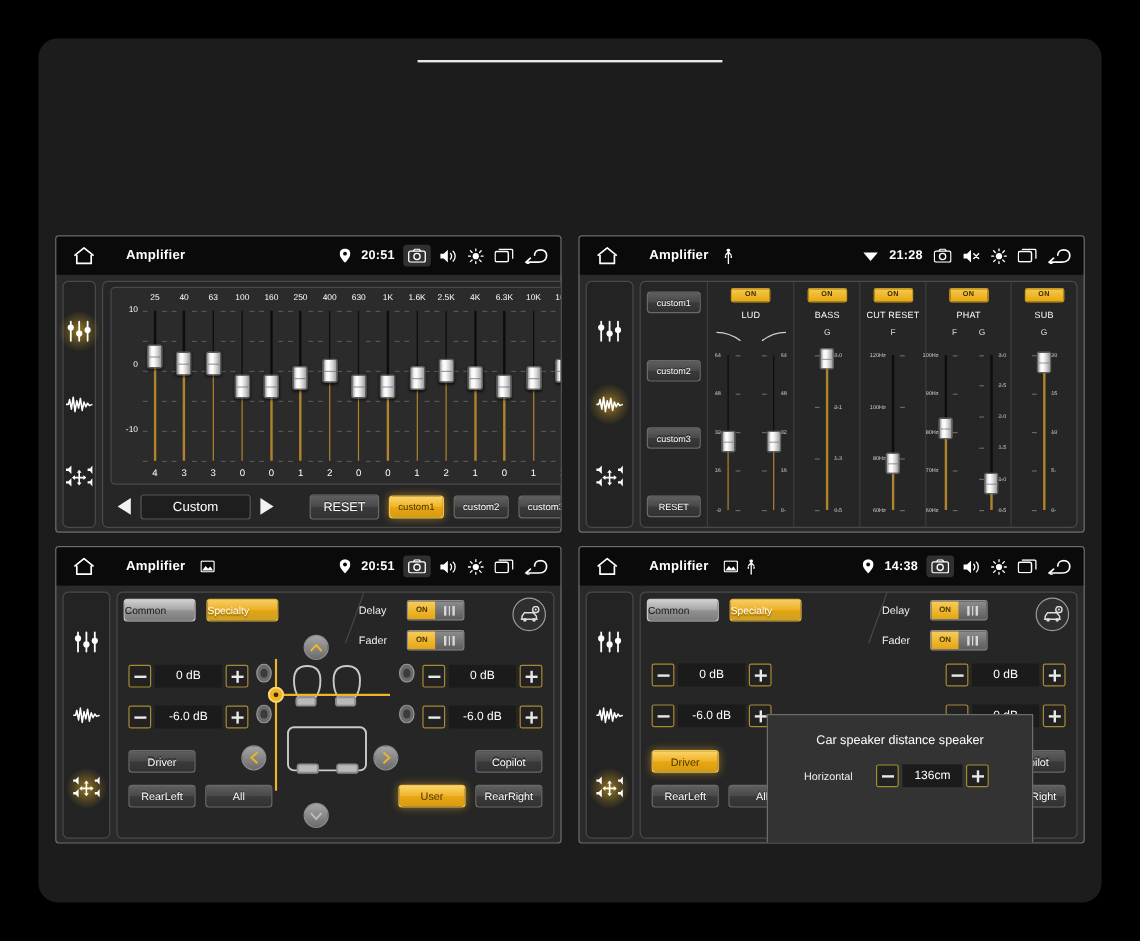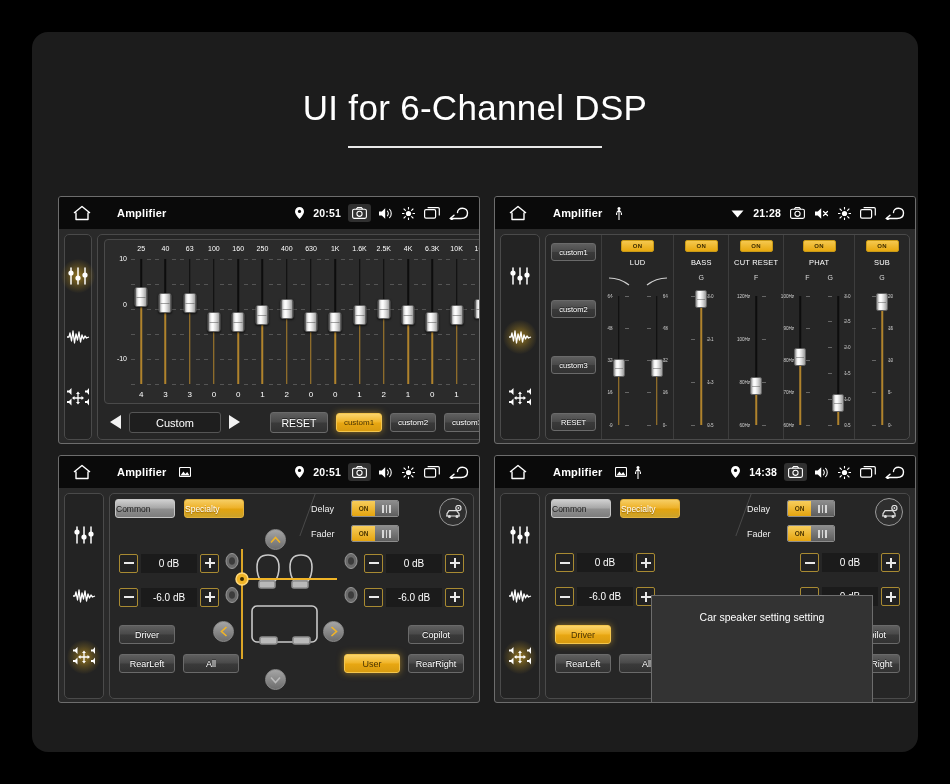--- a/index.html
+++ b/index.html
@@ -26,21 +26,21 @@
   }
   .title-rule {
     width: 254px; height: 2px;
     background: #e8e8e8;
     margin: 18px auto 0;
   }
 
   
   .screens {
     position: absolute;
-    left: 26px; top: 164px;
+    left: 14px; top: 164px;
     width: 858px;
   }
   .screen-row { display: flex; gap: 14px; margin-bottom: 11px; }
   .screen {
     width: 422px; height: 248px;
     background: #2a2a2a;
     border: 1px solid #6d6d6d;
     border-radius: 3px;
     position: relative;
     overflow: hidden;
@@ -291,21 +291,20 @@
   .modal-val { width: 50px; height: 19px; line-height: 19px; text-align: center; color: #fff; font-size: 10px; background: #1b1b1b; }
   .modal-confirm {
     position: absolute; left: 50%; transform: translateX(-50%); bottom: 12px;
     width: 70px; height: 20px; line-height: 19px; font-size: 10px;
   }
 </style>
 </head>
 <body>
 
 <div class="page-frame">
-  <div class="page-title">UI for 6-Channel DSP</div>
   <div class="title-rule"></div>
   <div class="screens">
     <div class="screen-row">
 
       <div class="screen">
         <div class="statusbar">
           <span class="sb-home">
             <svg width="22" height="18" viewBox="0 0 22 18">
                 <path d="M3 9 L11 2.5 L19 9 M5 8.5 V15.5 H17 V8.5" fill="none" stroke="#fff" stroke-width="1.4" stroke-linejoin="round"></path>
               </svg>
@@ -1453,21 +1452,34 @@
                     </svg>
                 </span>
                 <span class="btn3d bal-btn gold" style="left:4px;  top:82px;">Driver</span>
                 <span class="btn3d bal-btn" style="right:4px; top:82px;">Copilot</span>
                 <span class="btn3d bal-btn" style="left:4px;  top:111px;">RearLeft</span>
                 <span class="btn3d bal-btn" style="left:68px; top:111px;">All</span>
                 <span class="btn3d bal-btn" style="right:68px; top:111px;">User</span>
                 <span class="btn3d bal-btn" style="right:4px; top:111px;">RearRight</span>
 
                 <div class="modal">
-                  <div class="modal-title">Car speaker setting setting</div>
+                  <div class="modal-title">Car speaker distance speaker</div>
+                  <div class="modal-row">
+                    <span class="modal-label">Horizontal</span>
+                    <span class="modal-stepper">
+                      <span class="db-btn">
+                          <i class="h"></i>
+                        </span>
+                      <span class="modal-val">136cm</span>
+                      <span class="db-btn">
+                          <i class="h"></i>
+                          <i class="v"></i>
+                        </span>
+                    </span>
+                  </div>
                   <span class="btn3d modal-confirm">Confirm</span>
                 </div>
               </div>
             </div>
           </div>
         </div>
       </div>
     </div>
   </div>
 </div>

